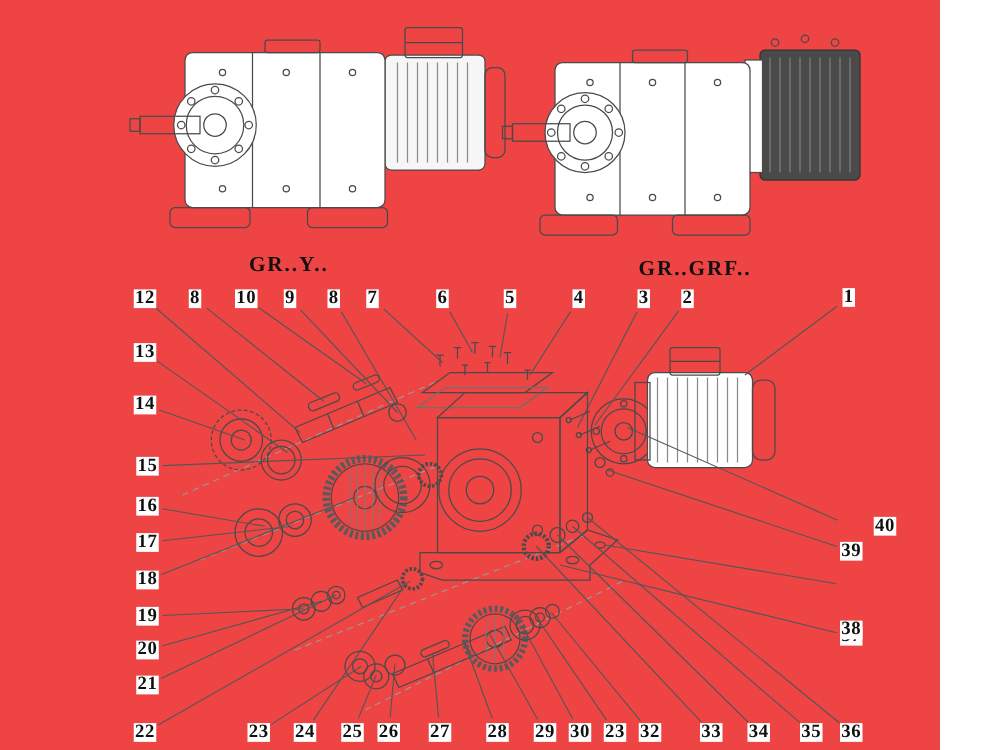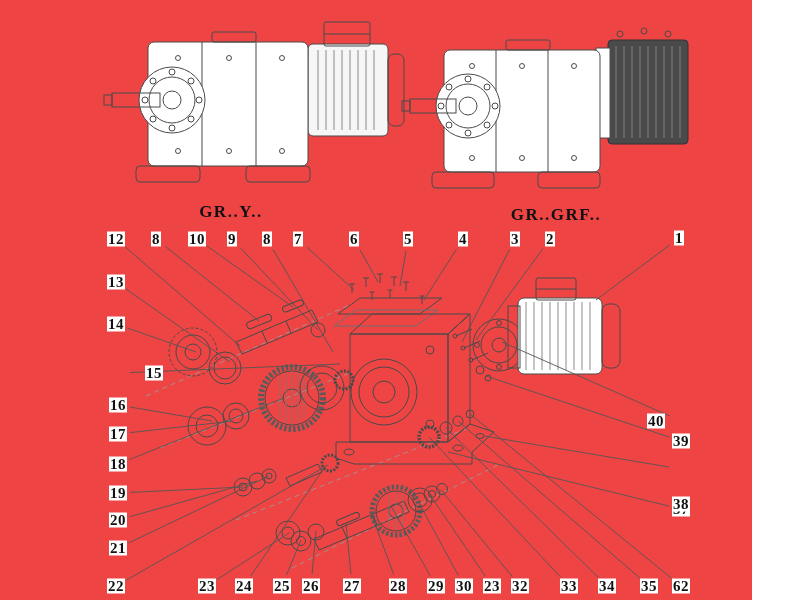--- a/index.html
+++ b/index.html
@@ -330,41 +330,41 @@
       <div class="num" style="left: 408px; top: 239px;">5</div>
       <div class="num" style="left: 354px; top: 239px;">6</div>
       <div class="num" style="left: 298px; top: 239px;">7</div>
       <div class="num" style="left: 267px; top: 239px;">8</div>
       <div class="num" style="left: 232px; top: 239px;">9</div>
       <div class="num" style="left: 197px; top: 239px;">10</div>
       <div class="num" style="left: 156px; top: 239px;">8</div>
       <div class="num" style="left: 116px; top: 239px;">12</div>
       <div class="num" style="left: 116px; top: 282px;">13</div>
       <div class="num" style="left: 116px; top: 324px;">14</div>
-      <div class="num" style="left: 118px; top: 373px; margin-left: 36px;">15</div>
+      <div class="num" style="left: 118px; top: 373px;">15</div>
       <div class="num" style="left: 118px; top: 405px;">16</div>
       <div class="num" style="left: 118px; top: 434px;">17</div>
       <div class="num" style="left: 118px; top: 464px;">18</div>
       <div class="num" style="left: 118px; top: 493px;">19</div>
       <div class="num" style="left: 118px; top: 520px;">20</div>
       <div class="num" style="left: 118px; top: 548px;">21</div>
       <div class="num" style="left: 116px; top: 586px;">22</div>
       <div class="num" style="left: 207px; top: 586px;">23</div>
       <div class="num" style="left: 244px; top: 586px;">24</div>
       <div class="num" style="left: 282px; top: 586px;">25</div>
       <div class="num" style="left: 311px; top: 586px;">26</div>
       <div class="num" style="left: 352px; top: 586px; text-align: center;">27</div>
       <div class="num" style="left: 398px; top: 586px;">28</div>
       <div class="num" style="left: 436px; top: 586px;">29</div>
       <div class="num" style="left: 464px; top: 586px;">30</div>
       <div class="num" style="left: 492px; top: 586px;">23</div>
       <div class="num" style="left: 520px; top: 586px;">32</div>
       <div class="num" style="left: 569px; top: 586px;">33</div>
       <div class="num" style="left: 607px; top: 586px;">34</div>
       <div class="num" style="left: 649px; top: 586px;">35</div>
-      <div class="num" style="left: 681px; top: 586px;">62</div>
+      <div class="num" style="left: 681px; top: 586px;">36</div>
       <div class="num" style="left: 681px; top: 509px;">37</div>
       <div class="num" style="left: 681px; top: 469px; margin-top: 35px;">38</div>
       <div class="num" style="left: 681px; top: 441px;">39</div>
-      <div class="num" style="left: 656px; top: 421px;">40</div>
+      <div class="num" style="left: 708px; top: 421px;">40</div>
     </div>
 
 </div>
 
 </body></html>

